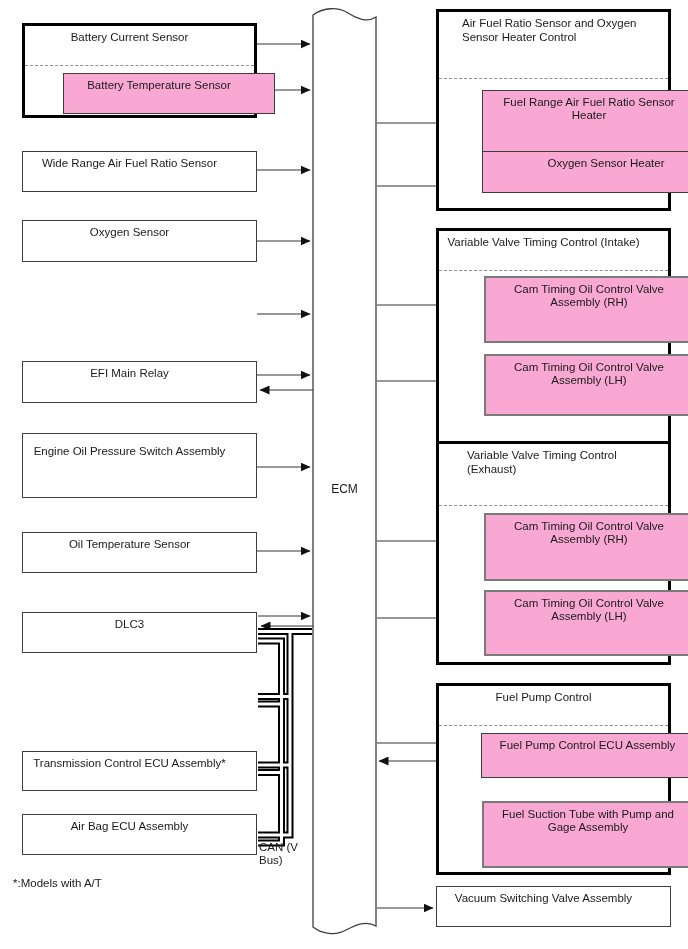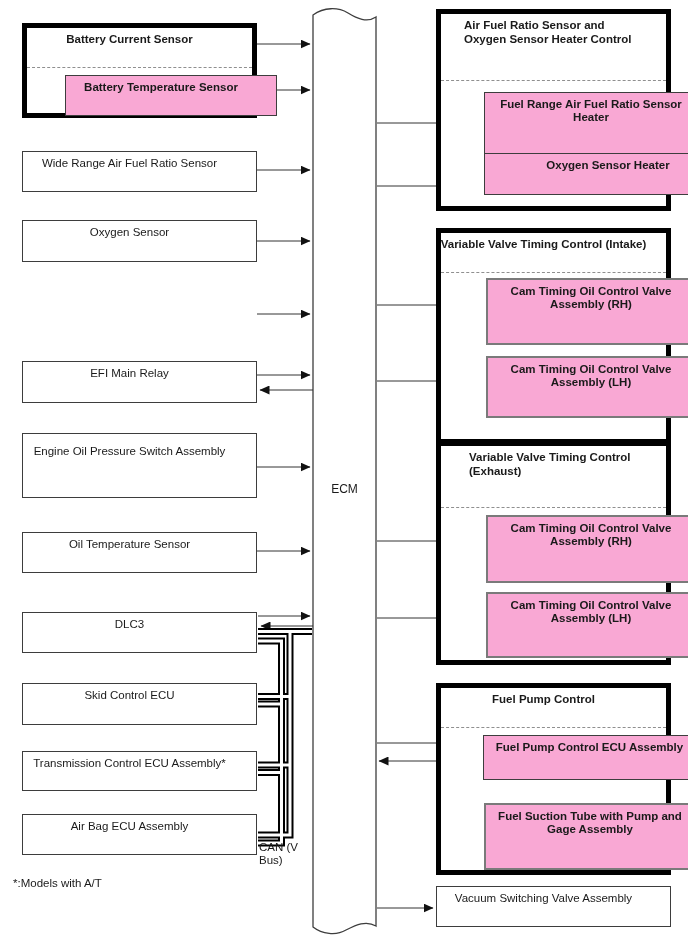--- a/index.html
+++ b/index.html
@@ -1,21 +1,21 @@
 <!DOCTYPE html>
 <html><head>
 <meta charset="utf-8">
 <style>
   html,body{margin:0;padding:0;background:#fff;}
   #diagram{position:relative;width:688px;height:949px;background:#fff;overflow:hidden;
            font-family:"Liberation Sans","DejaVu Sans",sans-serif;color:#1a1a1a;}
   svg.layer{position:absolute;left:0;top:0;pointer-events:none;}
   .box{position:absolute;border:1px solid #3d3d3d;background:#fff;box-sizing:border-box;
        font-size:11.5px;line-height:13px;text-align:center;}
-  .gbox{position:absolute;border:5px solid #000000;background:#fff;box-sizing:border-box;font-weight:bold;}
+  .gbox{position:absolute;border:3px solid #000000;background:#fff;box-sizing:border-box;}
   .lbl{display:block;padding-top:5px;position:relative;left:-10px;font-size:11.5px;line-height:13px;}
   .lbl .tl, .title .tl{display:inline-block;text-align:left;}
   .title{position:absolute;left:0;right:0;top:0;text-align:center;font-size:11.5px;line-height:14px;padding-top:4px;box-sizing:border-box;}
   .title.shift{transform:translateX(-10px);}
   .dash{position:absolute;left:0;right:0;border-top:1px dashed #8f8f8f;height:0;}
   .inner{position:absolute;border:1px solid #3d3d3d;background:#f9a8d4;box-sizing:border-box;
          font-size:11.5px;line-height:13px;text-align:center;margin-left:27px;}
   .inner.thick{border:2px solid #7a7a7a;}
   .inner .pad{display:block;padding:5px 14px 0 14px;}
   .nw{white-space:nowrap;}
@@ -105,23 +105,20 @@
   </div>
   <div class="box" style="left:22px;top:433px;width:235px;height:65px">
     <span class="lbl" style="padding-top:11px"><span class="tl">Engine Oil Pressure Switch Assembly</span></span>
   </div>
   <div class="box" style="left:22px;top:532px;width:235px;height:41px">
     <span class="lbl"><span class="tl">Oil Temperature Sensor</span></span>
   </div>
   <div class="box" style="left:22px;top:612px;width:235px;height:41px">
     <span class="lbl"><span class="tl">DLC3</span></span>
   </div>
-  <div class="box" style="left:22px;top:683px;width:235px;height:42px">
-    <span class="lbl"><span class="tl">Skid Control ECU</span></span>
-  </div>
   <div class="box" style="left:22px;top:751px;width:235px;height:40px">
     <span class="lbl"><span class="tl">Transmission Control ECU Assembly*</span></span>
   </div>
   <div class="box" style="left:22px;top:814px;width:235px;height:41px">
     <span class="lbl"><span class="tl">Air Bag ECU Assembly</span></span>
   </div>
 
   <div class="gbox" style="left:436px;top:9px;width:235px;height:202px">
     <div class="title" style="padding-left:23px;padding-right:23px">
       <span class="tl">Air Fuel Ratio Sensor and Oxygen Sensor Heater Control</span>

